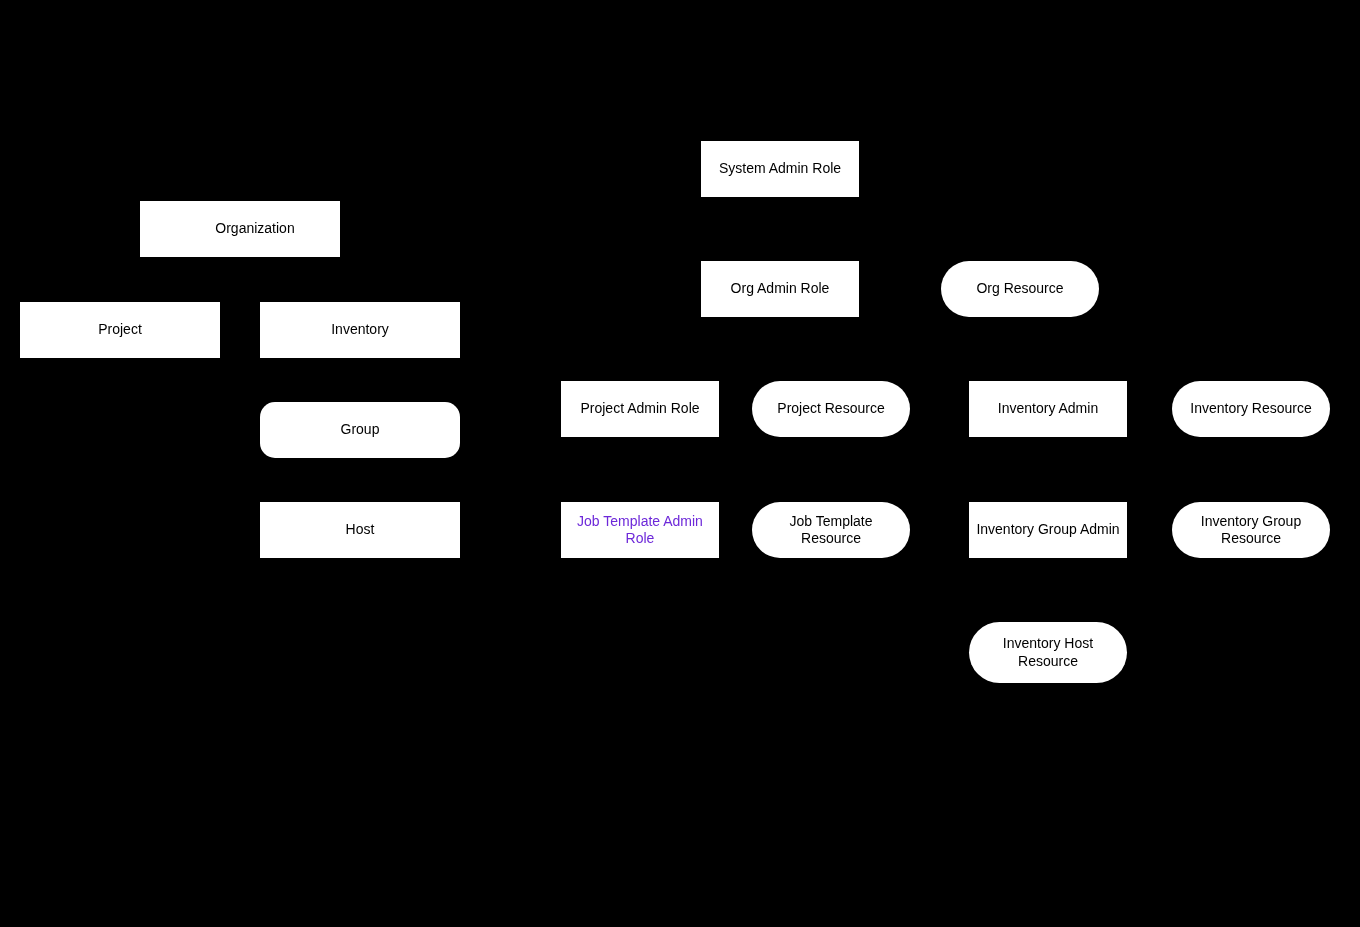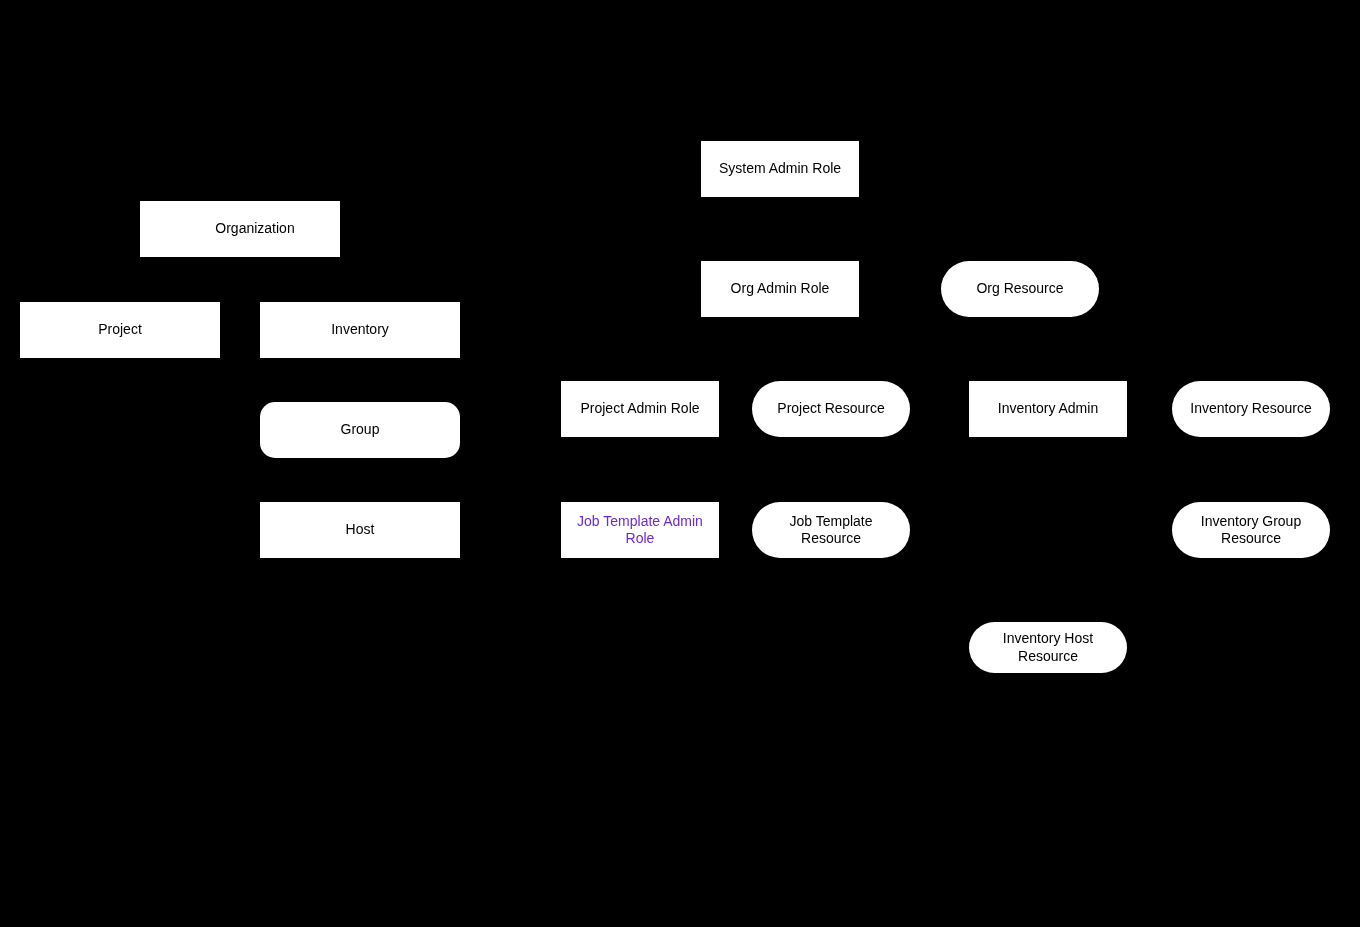--- a/index.html
+++ b/index.html
@@ -47,15 +47,16 @@
     <div class="node rect" style="left: 260px; top: 502px; width: 200px; height: 56px; background: rgb(255, 255, 255); color: rgb(0, 0, 0);">Host</div>
     <div class="node rect" style="left: 701px; top: 141px; width: 158px; height: 56px; background: rgb(255, 255, 255); color: rgb(0, 0, 0);">System Admin Role</div>
     <div class="node rect" style="left: 701px; top: 261px; width: 158px; height: 56px; background: rgb(255, 255, 255); color: rgb(0, 0, 0);">Org Admin Role</div>
     <div class="node pill" style="left: 941px; top: 261px; width: 158px; height: 56px; background: rgb(255, 255, 255); color: rgb(0, 0, 0);">Org Resource</div>
     <div class="node rect" style="left: 561px; top: 381px; width: 158px; height: 56px; background: rgb(255, 255, 255); color: rgb(0, 0, 0);">Project Admin Role</div>
     <div class="node pill" style="left: 752px; top: 381px; width: 158px; height: 56px; background: rgb(255, 255, 255); color: rgb(0, 0, 0);">Project Resource</div>
     <div class="node rect" style="left: 969px; top: 381px; width: 158px; height: 56px; background: rgb(255, 255, 255); color: rgb(0, 0, 0);">Inventory Admin</div>
     <div class="node pill" style="left: 1172px; top: 381px; width: 158px; height: 56px; background: rgb(255, 255, 255); color: rgb(0, 0, 0);">Inventory Resource</div>
     <div class="node rect" style="left: 561px; top: 502px; width: 158px; height: 56px; background: rgb(255, 255, 255); color: #6d28d9;">Job Template Admin Role</div>
     <div class="node pill" style="left: 752px; top: 502px; width: 158px; height: 56px; background: rgb(255, 255, 255); color: rgb(0, 0, 0);">Job Template Resource</div>
+    <div class="node rect" style="left: 969px; top: 502px; width: 158px; height: 56px; background: rgb(255, 255, 255); color: rgb(0, 0, 0);">Inventory Group Admin</div>
     <div class="node pill" style="left: 1172px; top: 502px; width: 158px; height: 56px; background: rgb(255, 255, 255); color: rgb(0, 0, 0);">Inventory Group Resource</div>
-    <div class="node pill" style="left: 969px; top: 622px; width: 158px; height: 51px; background: rgb(255, 255, 255); color: rgb(0, 0, 0);">Inventory Host Resource</div>
+    <div class="node pill" style="left: 969px; top: 622px; width: 158px; height: 61px; background: rgb(255, 255, 255); color: rgb(0, 0, 0);">Inventory Host Resource</div>
   </div>
 
 </body></html>

